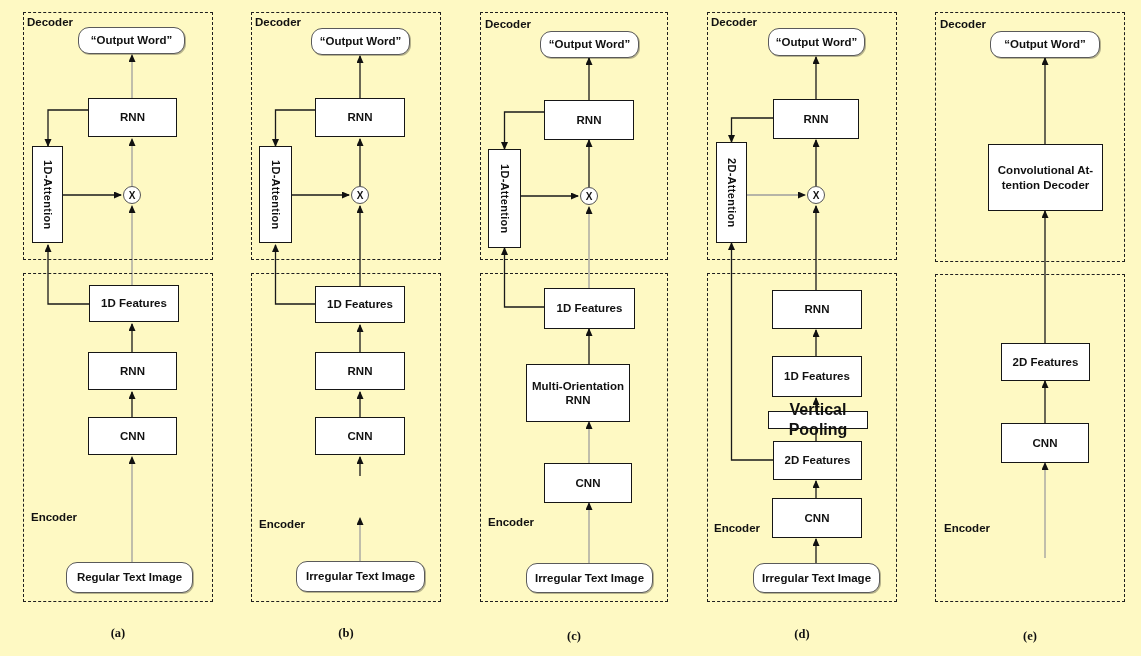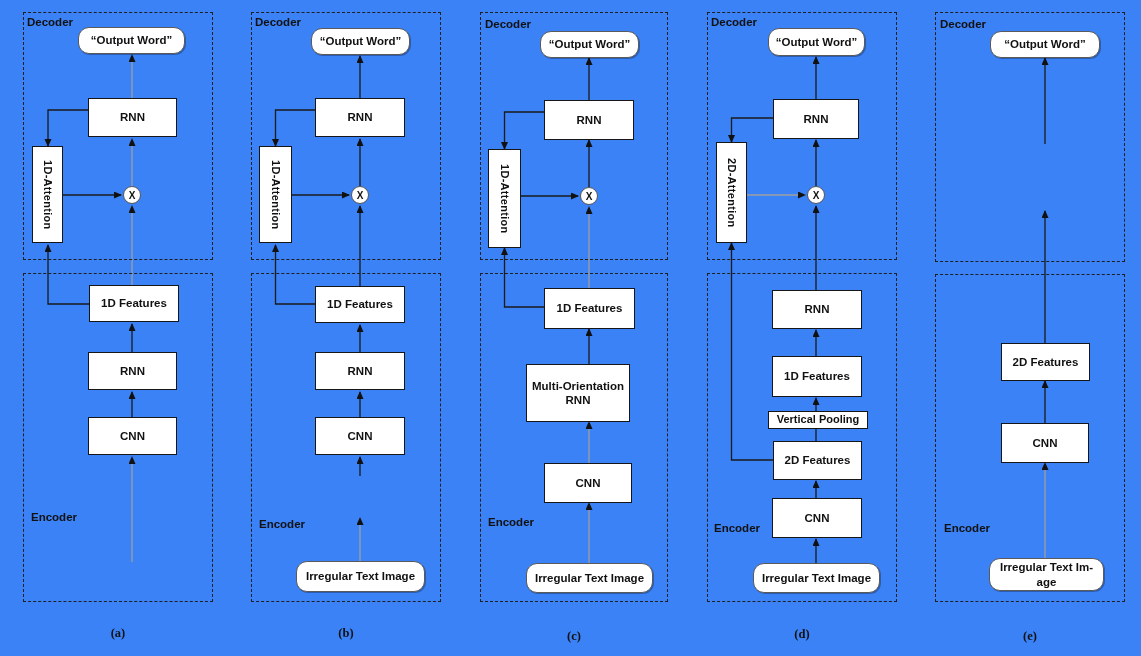--- a/index.html
+++ b/index.html
@@ -1,17 +1,17 @@
 <!DOCTYPE html>
 <html><head>
 <meta charset="utf-8">
 <style>
   html,body { margin:0; padding:0; background:#ffffff; }
   #canvas {
-    position:relative; width:1141px; height:656px; background:#3b82f6;
+    position:relative; width:1141px; height:656px; background:#fef9c3;
     font-family:"Liberation Sans","DejaVu Sans",sans-serif;
     -webkit-font-smoothing:antialiased;
   }
   #canvas * { box-sizing:border-box; }
   #wires { position:absolute; left:0; top:0; z-index:0; }
   .region {
     position:absolute; border:1.4px dashed #1f1f1f; background:transparent; z-index:1;
   }
   .box {
     position:absolute; z-index:2; background:#fff; border:1.4px solid #161616;
@@ -116,20 +116,21 @@
   <div class="region" style="left:23px;top:273px;width:190px;height:329px"></div>
   <div class="seclabel" style="left:27px;top:16px">Decoder</div>
   <div class="seclabel" style="left:31px;top:511px">Encoder</div>
   <div class="box rounded" style="left:78px;top:27px;width:107px;height:27px">“Output Word”</div>
   <div class="box" style="left:88px;top:98px;width:89px;height:39px">RNN</div>
   <div class="box vtext" style="left:32px;top:146px;width:31px;height:97px">1D-Attention</div>
   <div class="xnode" style="left:123px;top:186px">X</div>
   <div class="box" style="left:89px;top:285px;width:90px;height:37px">1D Features</div>
   <div class="box" style="left:88px;top:352px;width:89px;height:38px">RNN</div>
   <div class="box" style="left:88px;top:417px;width:89px;height:38px">CNN</div>
+  <div class="box rounded" style="left:66px;top:562px;width:127px;height:31px">Regular Text Image</div>
   <div class="caption" style="left:23px;top:626px;width:190px">(a)</div>
 
   <div class="region" style="left:251px;top:12px;width:190px;height:248px"></div>
   <div class="region" style="left:251px;top:273px;width:190px;height:329px"></div>
   <div class="seclabel" style="left:255px;top:16px">Decoder</div>
   <div class="seclabel" style="left:259px;top:518px">Encoder</div>
   <div class="box rounded" style="left:311px;top:28px;width:99px;height:27px">“Output Word”</div>
   <div class="box" style="left:315px;top:98px;width:90px;height:39px">RNN</div>
   <div class="box vtext" style="left:259px;top:146px;width:33px;height:97px">1D-Attention</div>
   <div class="xnode" style="left:351px;top:186px">X</div>
@@ -157,30 +158,30 @@
   <div class="region" style="left:707px;top:12px;width:190px;height:248px"></div>
   <div class="region" style="left:707px;top:273px;width:190px;height:329px"></div>
   <div class="seclabel" style="left:711px;top:16px">Decoder</div>
   <div class="seclabel" style="left:714px;top:522px">Encoder</div>
   <div class="box rounded" style="left:768px;top:28px;width:97px;height:28px">“Output Word”</div>
   <div class="box" style="left:773px;top:99px;width:86px;height:40px">RNN</div>
   <div class="box vtext" style="left:716px;top:142px;width:31px;height:101px">2D-Attention</div>
   <div class="xnode" style="left:807px;top:186px">X</div>
   <div class="box" style="left:772px;top:290px;width:90px;height:39px">RNN</div>
   <div class="box" style="left:772px;top:356px;width:90px;height:41px">1D Features</div>
-  <div class="box" style="left:768px;top:411px;width:100px;height:18px;font-size:11px">Vertical Pooling</div>
+  <div class="box" style="left:768px;top:411px;width:100px;height:18px;font-size:16px">Vertical Pooling</div>
   <div class="box" style="left:773px;top:441px;width:89px;height:39px">2D Features</div>
   <div class="box" style="left:772px;top:498px;width:90px;height:40px">CNN</div>
   <div class="box rounded" style="left:753px;top:563px;width:127px;height:30px">Irregular Text Image</div>
   <div class="caption" style="left:707px;top:627px;width:190px">(d)</div>
 
   <div class="region" style="left:935px;top:12px;width:190px;height:250px"></div>
   <div class="region" style="left:935px;top:274px;width:190px;height:328px"></div>
   <div class="seclabel" style="left:940px;top:18px">Decoder</div>
   <div class="seclabel" style="left:944px;top:522px">Encoder</div>
   <div class="box rounded" style="left:990px;top:31px;width:110px;height:27px">“Output Word”</div>
+  <div class="box" style="left:988px;top:144px;width:115px;height:67px">Convolutional At-
+tention Decoder</div>
   <div class="box" style="left:1001px;top:343px;width:89px;height:38px">2D Features</div>
   <div class="box" style="left:1001px;top:423px;width:88px;height:40px">CNN</div>
-  <div class="box rounded" style="left:989px;top:558px;width:115px;height:33px">Irregular Text Im-
-age</div>
   <div class="caption" style="left:935px;top:629px;width:190px">(e)</div>
 
 </div>
 
 </body></html>

